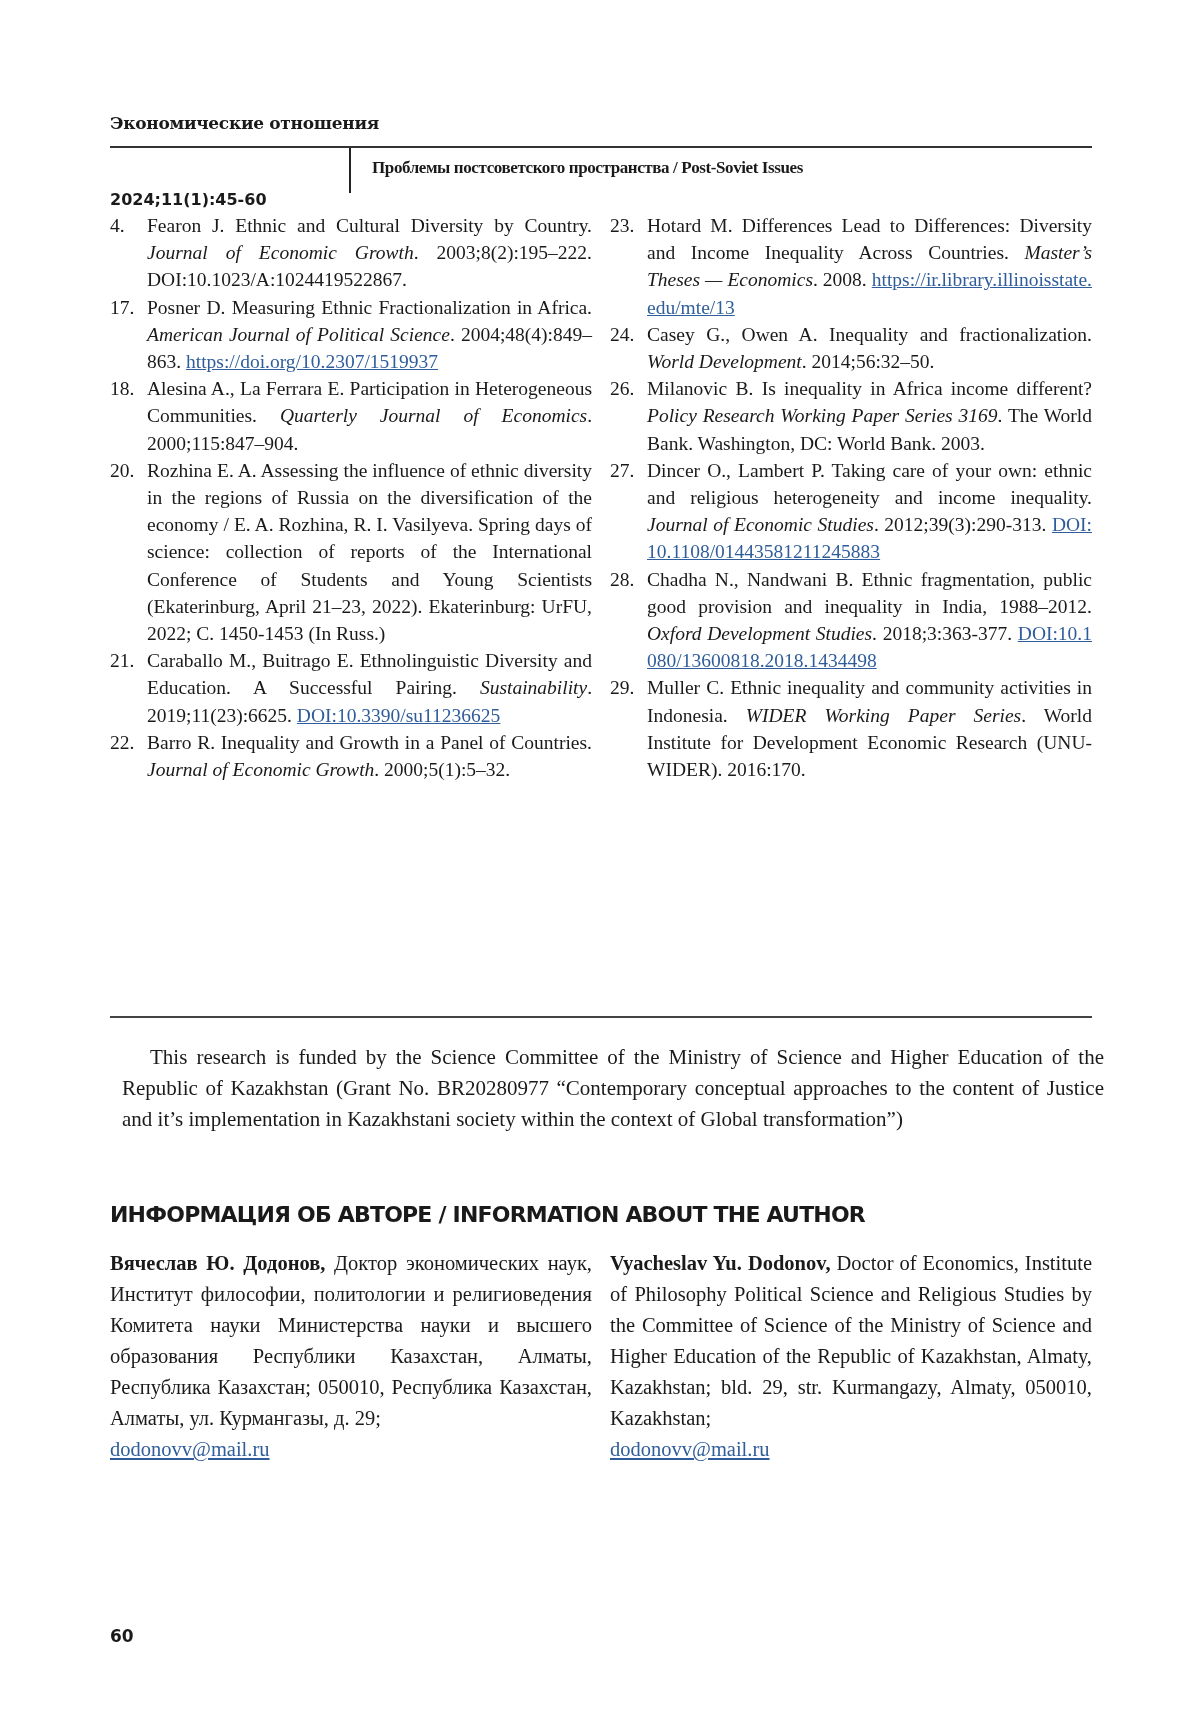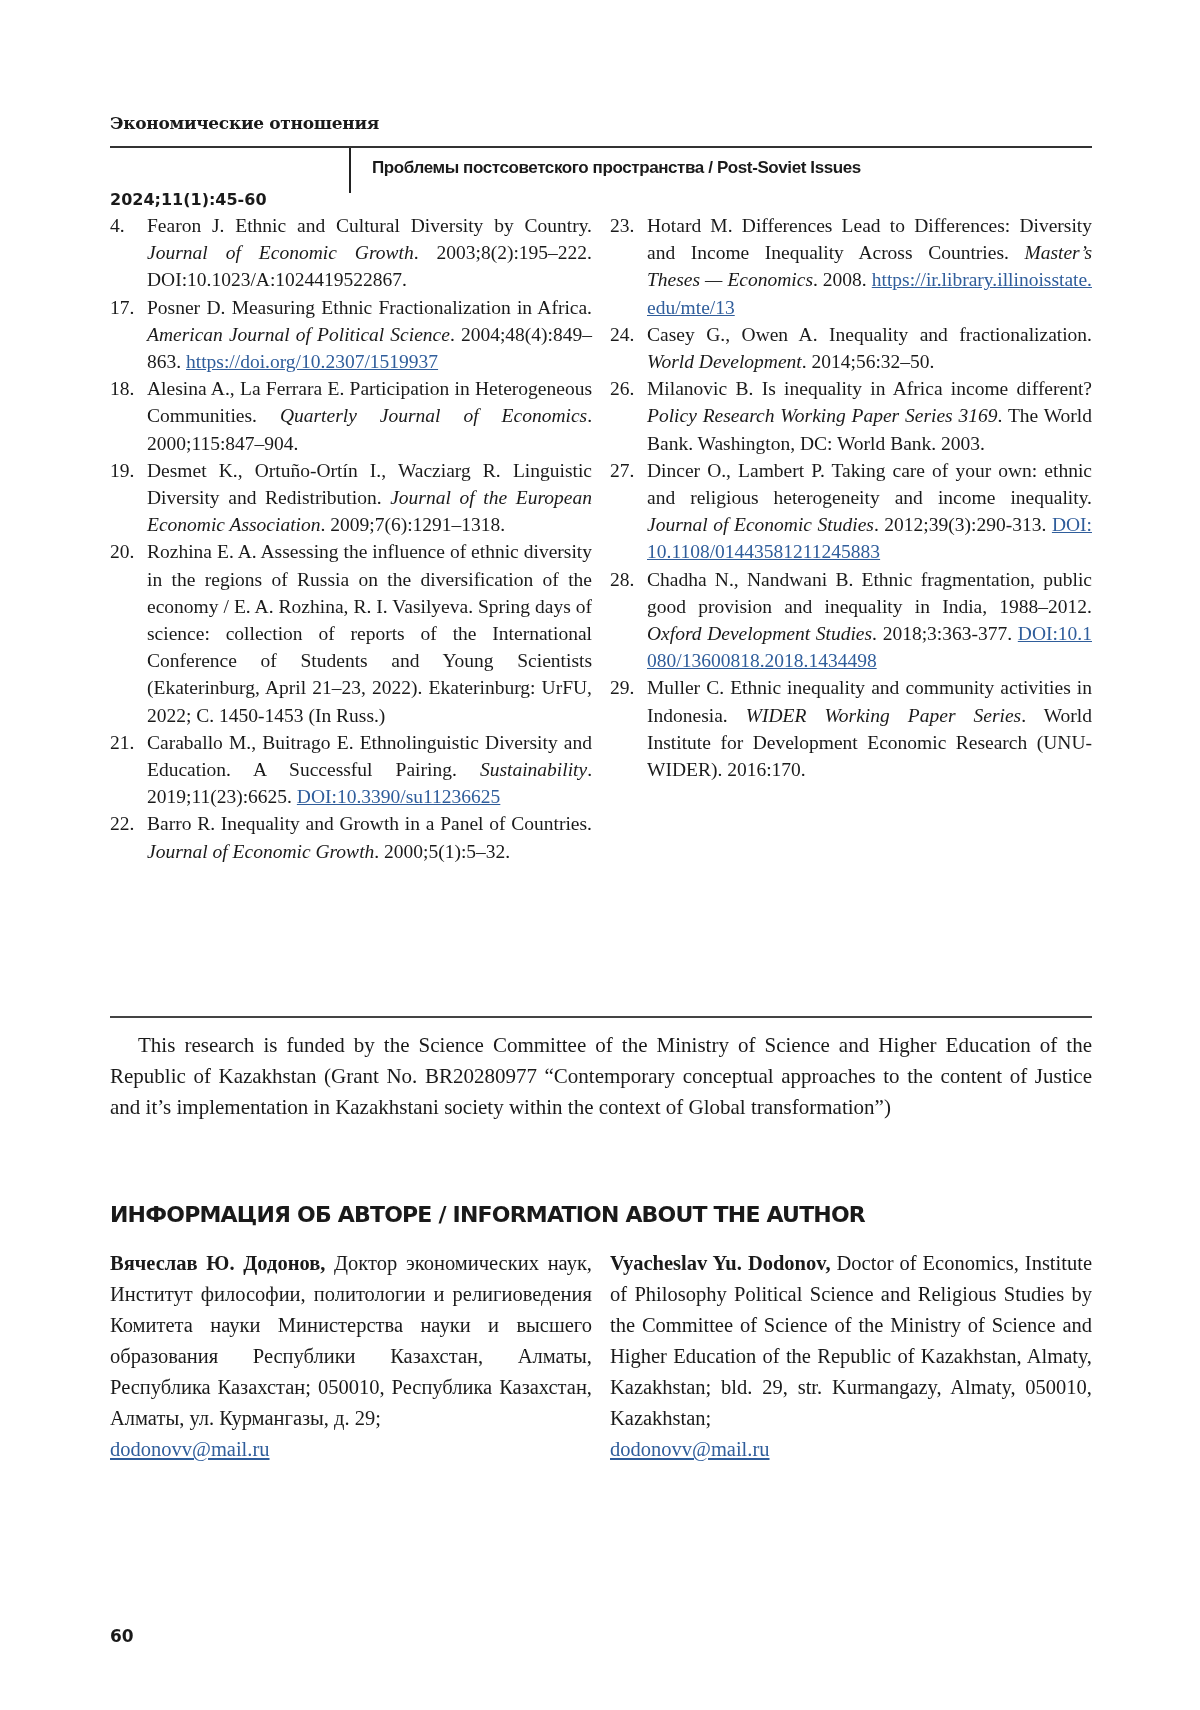--- a/index.html
+++ b/index.html
@@ -2,32 +2,32 @@
 <html><head>
 <meta charset="utf-8">
 <style>
   html, body { margin: 0; padding: 0; background: #ffffff; }
   body { width: 1200px; height: 1710px; position: relative; overflow: hidden; color: #1a1a1a; }
   .page { position: absolute; left: 110px; top: 0; width: 982px; }
   .journal-title { position: absolute; top: 113px; left: 0; font-family: "DejaVu Serif", serif; font-weight: bold; font-size: 17px; letter-spacing: -0.3px; }
   .header-rule { position: absolute; top: 146px; left: 0; width: 982px; height: 2px; background: #333; }
   .header-meta { position: absolute; top: 160px; left: 0; font-family: "DejaVu Sans", sans-serif; font-weight: bold; font-size: 16px; margin-top: 30px; }
   .header-vbar { position: absolute; top: 148px; left: 239px; width: 2px; height: 45px; background: #222; }
-  .header-journal { position: absolute; top: 158px; left: 262px; font-family: Liberation Sans, sans-serif; font-weight: bold; font-size: 17px; letter-spacing: -0.4px; }
+  .header-journal { position: absolute; top: 158px; left: 262px; font-family: Liberation Serif, serif; font-weight: bold; font-size: 17px; letter-spacing: -0.4px; }
 
   .refs { position: absolute; top: 212px; left: 0; width: 982px; display: flex; justify-content: space-between; }
   .ref-col { width: 482px; list-style: none; margin: 0; padding: 0; }
   .ref-item { display: flex; font-family: "Liberation Serif", serif; font-size: 19.5px; line-height: 27.2px; }
   .ref-num { width: 37px; flex: 0 0 37px; }
   .ref-text { flex: 1; text-align: justify; }
   .ref-text i { font-style: italic; }
   .link { color: #2f5d9b; text-decoration: underline; word-break: break-all; }
 
   .funding-rule { position: absolute; top: 1016px; left: 0; width: 982px; height: 2px; background: #444; }
-  .funding { position: absolute; top: 1030px; left: 0; width: 982px; font-family: "Liberation Serif", serif; font-size: 21px; line-height: 31px; text-align: justify; text-indent: 28px; margin: 0; }
+  .funding { position: absolute; top: 1030px; left: 0; width: 982px; font-family: "Liberation Serif", serif; font-size: 21px; line-height: 31px; text-align: justify; text-indent: 28px; margin: 12px; }
 
   .author-heading { position: absolute; top: 1202px; left: 0; font-family: "DejaVu Sans", sans-serif; font-weight: bold; font-size: 22px; letter-spacing: -0.8px; }
   .authors { position: absolute; top: 1248px; left: 0; width: 982px; display: flex; justify-content: space-between; gap: 7px; }
   .author-col { width: 482px; font-family: "Liberation Serif", serif; font-size: 20.5px; line-height: 31px; text-align: justify; margin: 0; }
   .author-col b { font-weight: bold; }
 
   .page-number { position: absolute; top: 1626px; left: 0; font-family: "DejaVu Sans", sans-serif; font-weight: bold; font-size: 17px; }
 </style>
 </head>
 <body>
@@ -45,24 +45,20 @@
           <span class="ref-num">4.</span>
           <span class="ref-text"><span>Fearon J. Ethnic and Cultural Diversity by Country. </span><i>Journal of Economic Growth</i><span>. 2003;8(2):195–222. DOI:10.1023/A:1024419522867.</span></span>
         </li>
         <li class="ref-item">
           <span class="ref-num">17.</span>
           <span class="ref-text"><span>Posner D. Measuring Ethnic Fractionalization in Africa. </span><i>American Journal of Political Science</i><span>. 2004;48(4):849–863. </span><a class="link" href="#">https://doi.org/10.2307/1519937</a></span>
         </li>
         <li class="ref-item">
           <span class="ref-num">18.</span>
           <span class="ref-text"><span>Alesina A., La Ferrara E. Participation in Heterogeneous Communities. </span><i>Quarterly Journal of Economics</i><span>. 2000;115:847–904.</span></span>
-        </li>
-        <li class="ref-item">
-          <span class="ref-num">19.</span>
-          <span class="ref-text"><span>Desmet K., Ortuño-Ortín I., Wacziarg R. Linguistic Diversity and Redistribution. </span><i>Journal of the European Economic Association</i><span>. 2009;7(6):1291–1318.</span></span>
         </li>
         <li class="ref-item">
           <span class="ref-num">20.</span>
           <span class="ref-text"><span>Rozhina E. A. Assessing the influence of ethnic diversity in the regions of Russia on the diversification of the economy / E. A. Rozhina, R. I. Vasilyeva. Spring days of science: collection of reports of the International Conference of Students and Young Scientists (Ekaterinburg, April 21–23, 2022). Ekaterinburg: UrFU, 2022; C. 1450-1453 (In Russ.)</span></span>
         </li>
         <li class="ref-item">
           <span class="ref-num">21.</span>
           <span class="ref-text"><span>Caraballo M., Buitrago E. Ethnolinguistic Diversity and Education. A Successful Pairing. </span><i>Sustainability</i><span>. 2019;11(23):6625. </span><a class="link" href="#">DOI:10.3390/su11236625</a></span>
         </li>
         <li class="ref-item">

